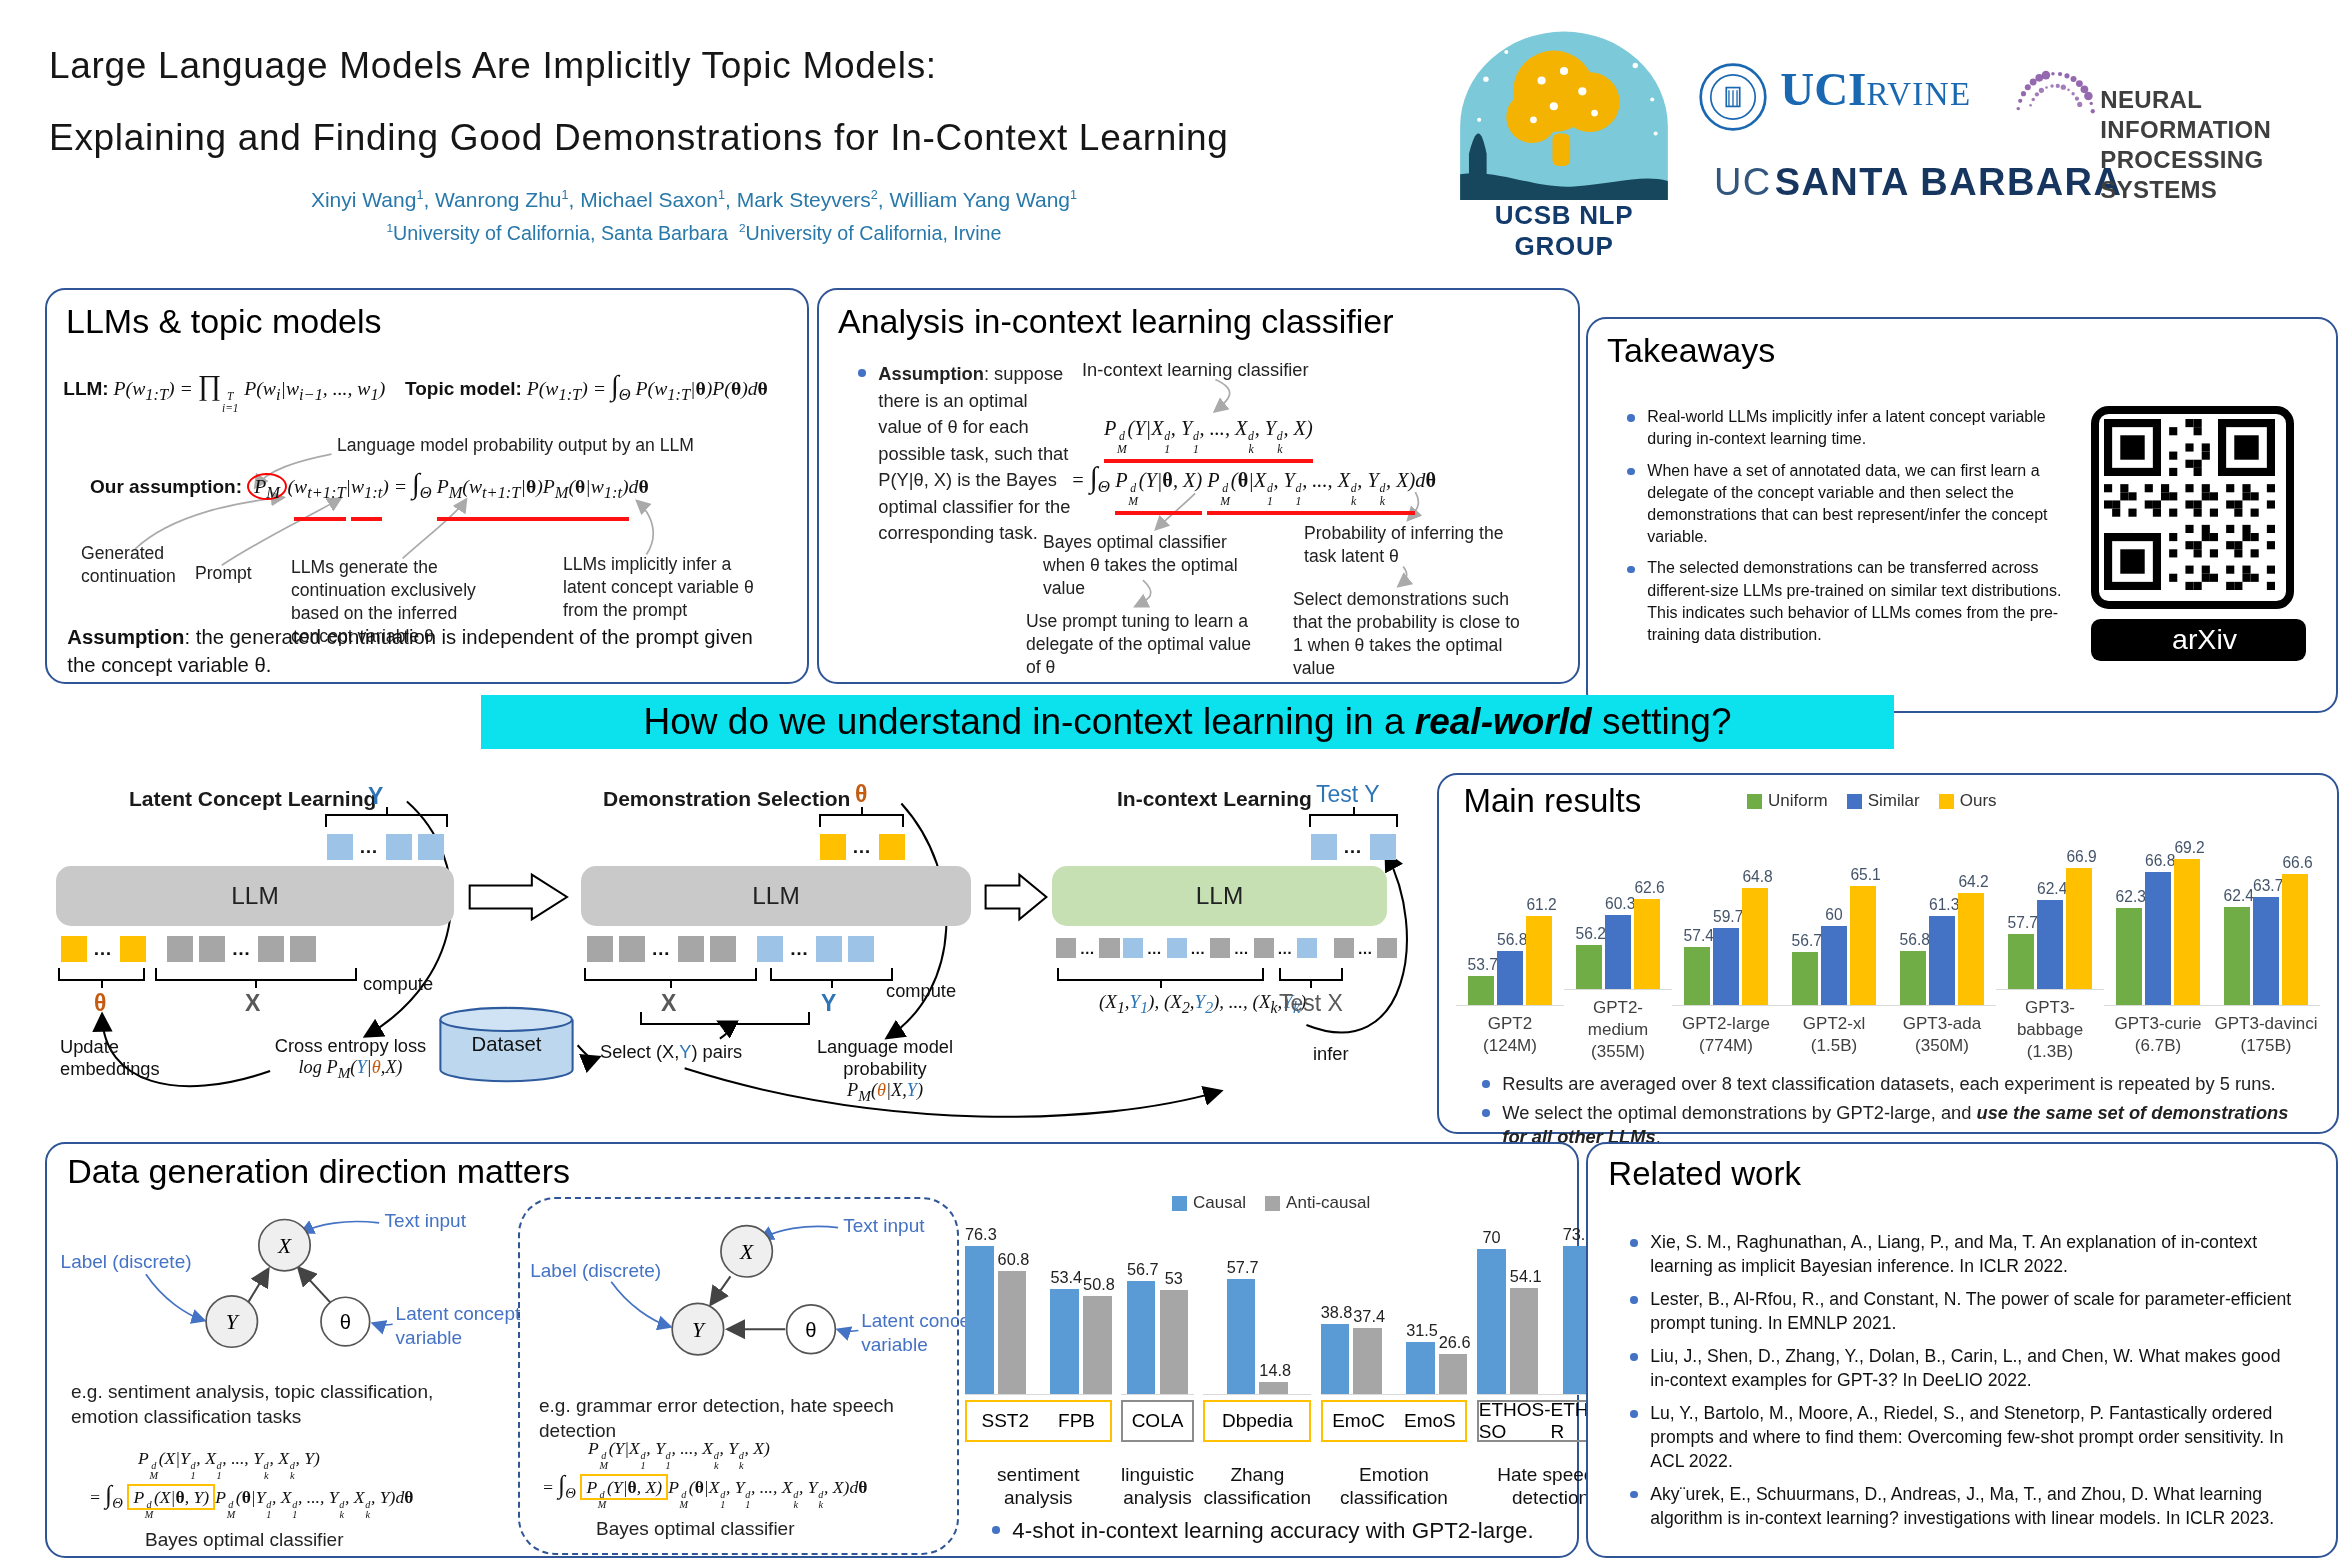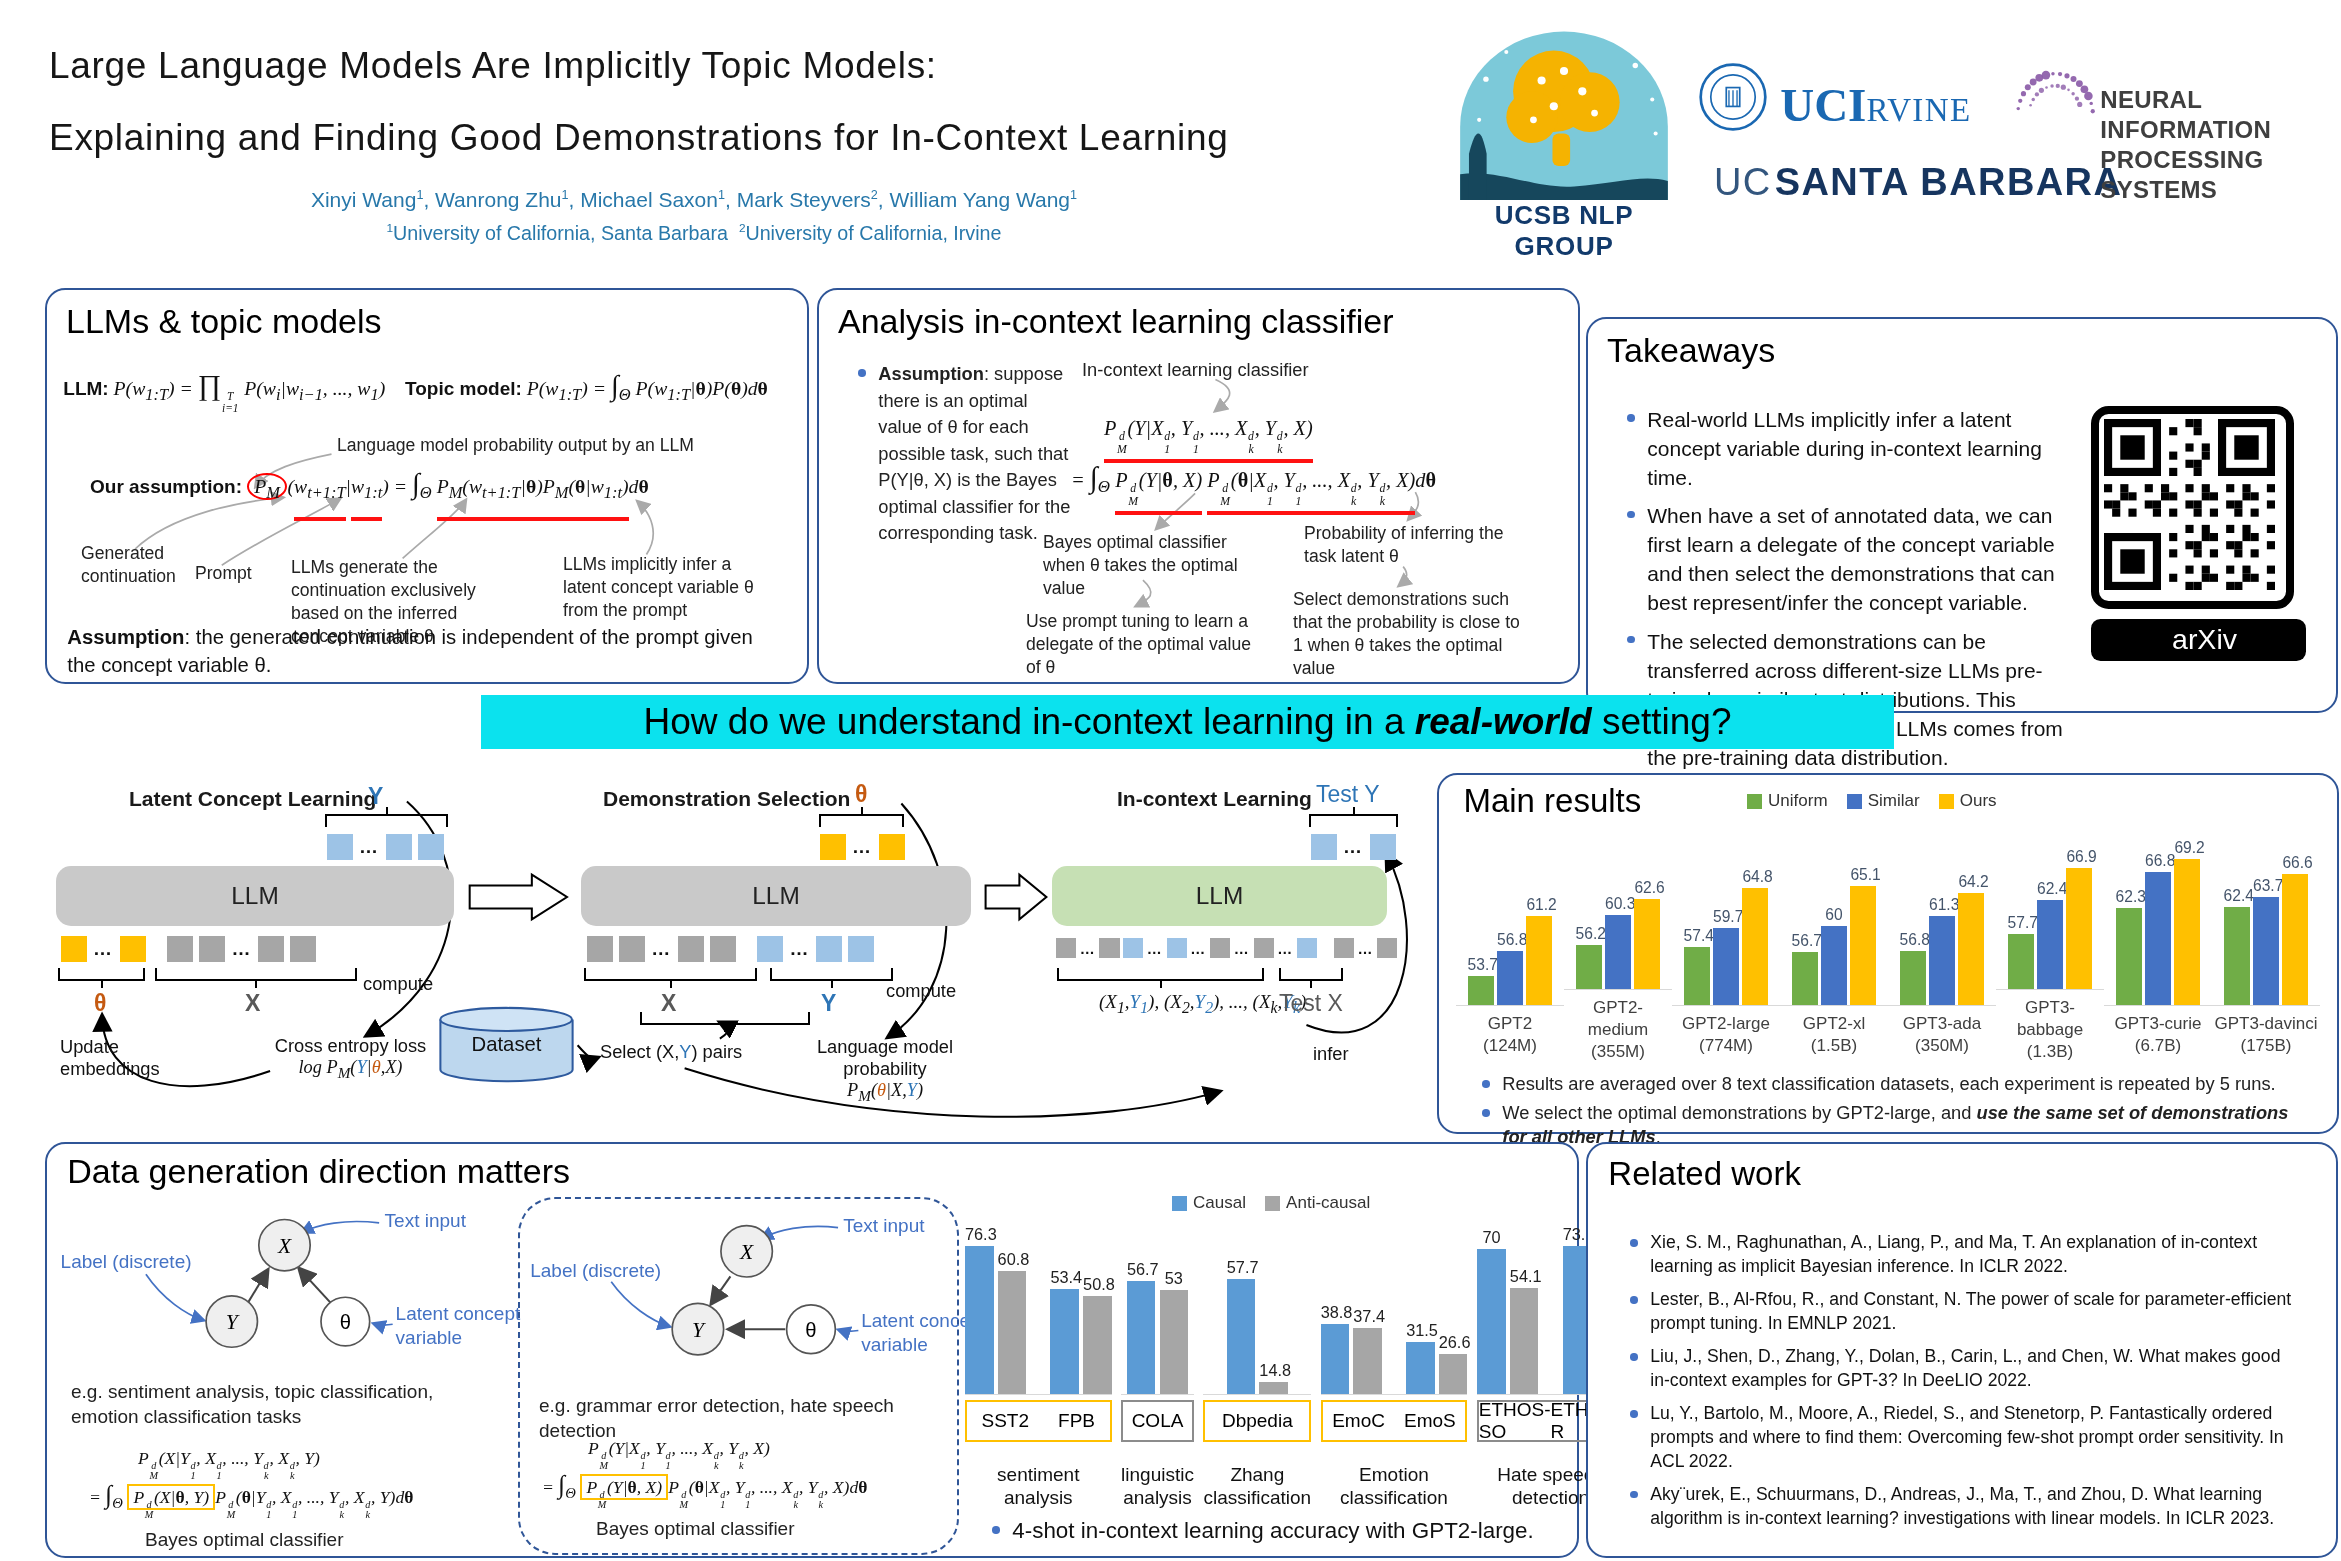--- a/index.html
+++ b/index.html
@@ -71,21 +71,21 @@
   .tg .bw{width:28.5px;}
   .tg .bval{color:#222;font-size:16.3px;}
   .tg-box{height:38px;border:2px solid;display:flex;align-items:center;justify-content:space-around;
           font-size:19px;margin-top:5.4px;color:#000;}
   .b-yellow{border-color:#ffc000;} .b-gray{border-color:#8c8c8c;}
   .tg-cap{margin-top:20.3px;text-align:center;font-size:19px;line-height:1.25;color:#111;}
   
   .gm-lab{font-size:19px;color:#4472c4;line-height:1.25;}
   .dash-box{position:absolute;border:2px dashed #2f5597;border-radius:37px;}
   
-  .tk{font-size:21px;line-height:1.38;}
+  .tk{font-size:16px;line-height:1.38;}
   .ref{font-size:17.6px;line-height:1.35;}
   #arxiv-pill{background:#000;color:#fff;border-radius:9.5px;text-align:center;font-size:28.5px;line-height:41px;}
   svg{display:block;}
 </style>
 </head>
 <body>
 
 <div id="poster">
 
   <div class="abs title" style="left:49px;top:45px;">Large Language Models Are Implicitly Topic Models:</div>
@@ -115,21 +115,21 @@
         <circle cx="150" cy="130" r="6"></circle>
           <circle cx="120" cy="150" r="5"></circle>
           <circle cx="210" cy="140" r="5"></circle>
       </g>
       <path d="M12 268 V230 C70 222 120 252 180 248 C240 244 280 230 318 240 V268 Z" fill="#16475c"></path>
       <path d="M25 268 V200 c10 -40 18 -40 26 0 V268 Z" fill="#16475c"></path>
     </svg>
     <div class="badge-text">UCSB NLP GROUP</div>
   </div>
 
-  <div class="abs" style="left:1698px;top:62px;display:flex;align-items:flex-end;gap:12.2px;">
+  <div class="abs" style="left:1698px;top:62px;display:flex;align-items:flex-start;gap:12.2px;">
     <svg width="70" height="70" viewBox="0 0 104 104">
       <circle cx="52" cy="52" r="48" fill="none" stroke="#1a68b2" stroke-width="4"></circle>
       <circle cx="52" cy="52" r="33" fill="none" stroke="#1a68b2" stroke-width="2.5"></circle>
       <rect x="42" y="38" width="20" height="28" fill="none" stroke="#1a68b2" stroke-width="2.5"></rect>
       <line x1="46" y1="42" x2="46" y2="66" stroke="#1a68b2" stroke-width="2"></line>
       <line x1="52" y1="42" x2="52" y2="66" stroke="#1a68b2" stroke-width="2"></line>
       <line x1="58" y1="42" x2="58" y2="66" stroke="#1a68b2" stroke-width="2"></line>
     </svg>
     <div>
       <span class="uci-big">UCI</span><span class="uci-small">RVINE</span>

